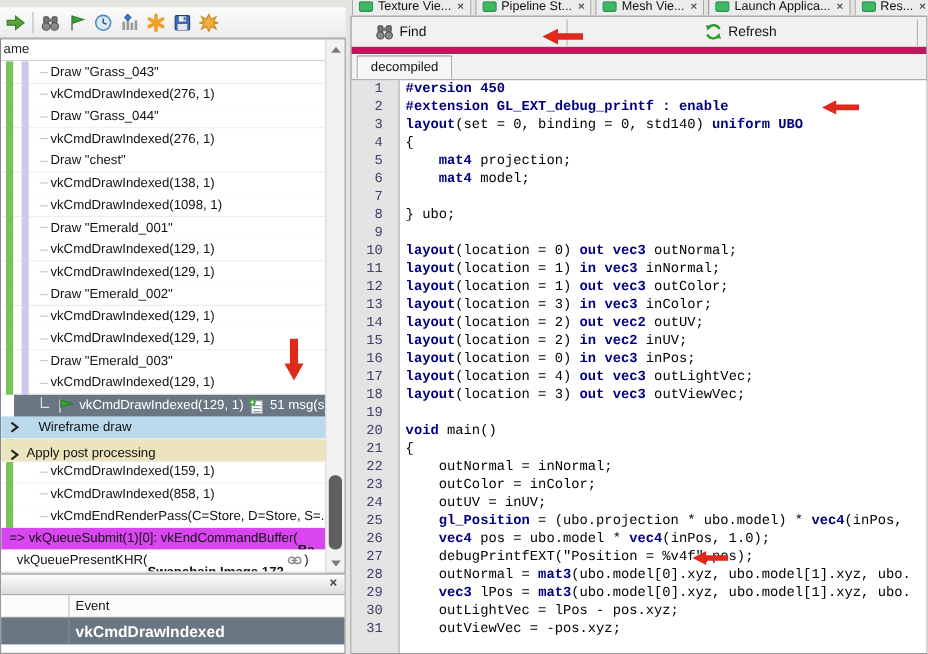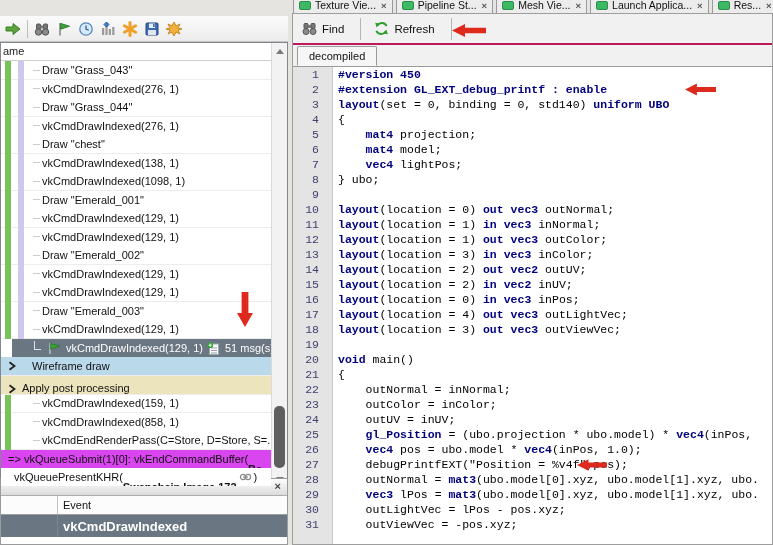--- a/index.html
+++ b/index.html
@@ -1,21 +1,21 @@
 <!DOCTYPE html>
 <html><head>
 <meta charset="utf-8">
 <style>
   * { margin:0; padding:0; box-sizing:border-box; }
   html,body { width:773px; height:545px; overflow:hidden; }
   body { position:relative; background:#e6e4e0; font-family:"Liberation Sans", sans-serif; color:#111; }
   svg { display:block; }
 
   
-  .eb { position:absolute; left:0; top:16px; width:288px; height:472px; }
+  .eb { position:absolute; left:0; top:6px; width:288px; height:472px; }
   .eb-toolbar { height:26px; background:linear-gradient(#fbfbfb,#ececec); border-bottom:1px solid #c2c2c2;
                 display:flex; align-items:center; padding-left:2px; }
   .tbi { width:22px; height:22px; display:flex; align-items:center; justify-content:center; flex:none; cursor:default; }
   .tb-sep { width:1px; height:18px; background:#bdbdbd; margin:0 3px; flex:none; }
   .eb-frame { position:absolute; left:0; top:26px; right:0; bottom:0; border:1px solid #828790; background:#fff; }
   .eb-header { position:absolute; left:0; top:0; right:16px; height:18px; background:#fff;
                border-bottom:1px solid #cfcfcf; font-size:11px; color:#222; padding:2px 0 0 2px; }
   .eb-body { position:absolute; left:0; top:18px; right:16px; bottom:0; overflow:hidden; background:#fff; }
   .bar { position:absolute; z-index:5; }
   .conn-line { position:absolute; width:1px; background:#d7d7d7; left:32px; z-index:3; }
@@ -51,21 +51,21 @@
   .bp-row .bp-c0 { border-right:1px solid #7d8895; }
   .bp-row .bp-c1 { font-weight:bold; font-size:13px; }
 
   
   .rp { position:absolute; left:292px; top:0; right:0; bottom:0; }
   .rp-tabs { height:13px; overflow:hidden; display:flex; align-items:flex-end; gap:3px; padding-left:1px; }
   .rtab { height:17px; flex:none; display:flex; align-items:center; gap:4px; padding:0 5px;
           background:#ececec; border:1px solid #9a9a9a; border-bottom:none; border-radius:2px 2px 0 0; font-size:10.5px; }
   .rtab .x { color:#555; font-weight:bold; font-size:9.5px; margin-left:1px; }
   .rp-frame { position:absolute; left:0; top:13px; right:0; bottom:0; border:1px solid #9d9d9d; background:#f1f1f1; }
-  .rp-toolbar { position:relative; height:31px; display:flex; align-items:center; padding-left:3px; border-bottom:2px solid #be185d; }
+  .rp-toolbar { position:relative; height:31px; display:flex; align-items:center; padding-left:14px; border-bottom:6px solid #be185d;justify-content:space-between; }
   .tb-btn { display:flex; align-items:center; gap:5px; font-size:11.5px; padding:4px 9px 4px 6px; border-radius:2px; }
   .vsep { width:1px; height:22px; background:#b5b5b5; margin:0 7px; }
   .rp-docbar { height:22px; border-bottom:1px solid #9a9a9a; position:relative; }
   .doc-tab { position:absolute; left:4px; bottom:0; padding:3px 11px; font-size:11px; background:#f6f6f6;
              border:1px solid #9a9a9a; border-bottom:1px solid #f6f6f6; border-radius:2px 2px 0 0; }
   .rp-code { position:absolute; left:0; right:0; top:53px; bottom:0; overflow:hidden;
              background:linear-gradient(to right,#e4e4e4 0,#e4e4e4 39px,#c8c8c8 39px,#c8c8c8 40px,#ffffff 40px);
              font-family:"Liberation Mono", monospace; font-size:11.5px; }
   .cl { display:flex; height:15px; line-height:15px; }
   .ln { width:33px; padding-right:7px; text-align:right; color:#40406e; flex:none; }
@@ -399,21 +399,20 @@
         <div class="cl">
           <span class="ln">5</span>
           <span class="ct">    <span class="k">mat4</span> projection;</span>
         </div>
         <div class="cl">
           <span class="ln">6</span>
           <span class="ct">    <span class="k">mat4</span> model;</span>
         </div>
         <div class="cl">
           <span class="ln">7</span>
-          <span class="ct">    <span class="k">vec4</span> lightPos;</span>
         </div>
         <div class="cl">
           <span class="ln">8</span>
           <span class="ct">} ubo;</span>
         </div>
         <div class="cl">
           <span class="ln">9</span>
           <span class="ct"></span>
         </div>
         <div class="cl">

